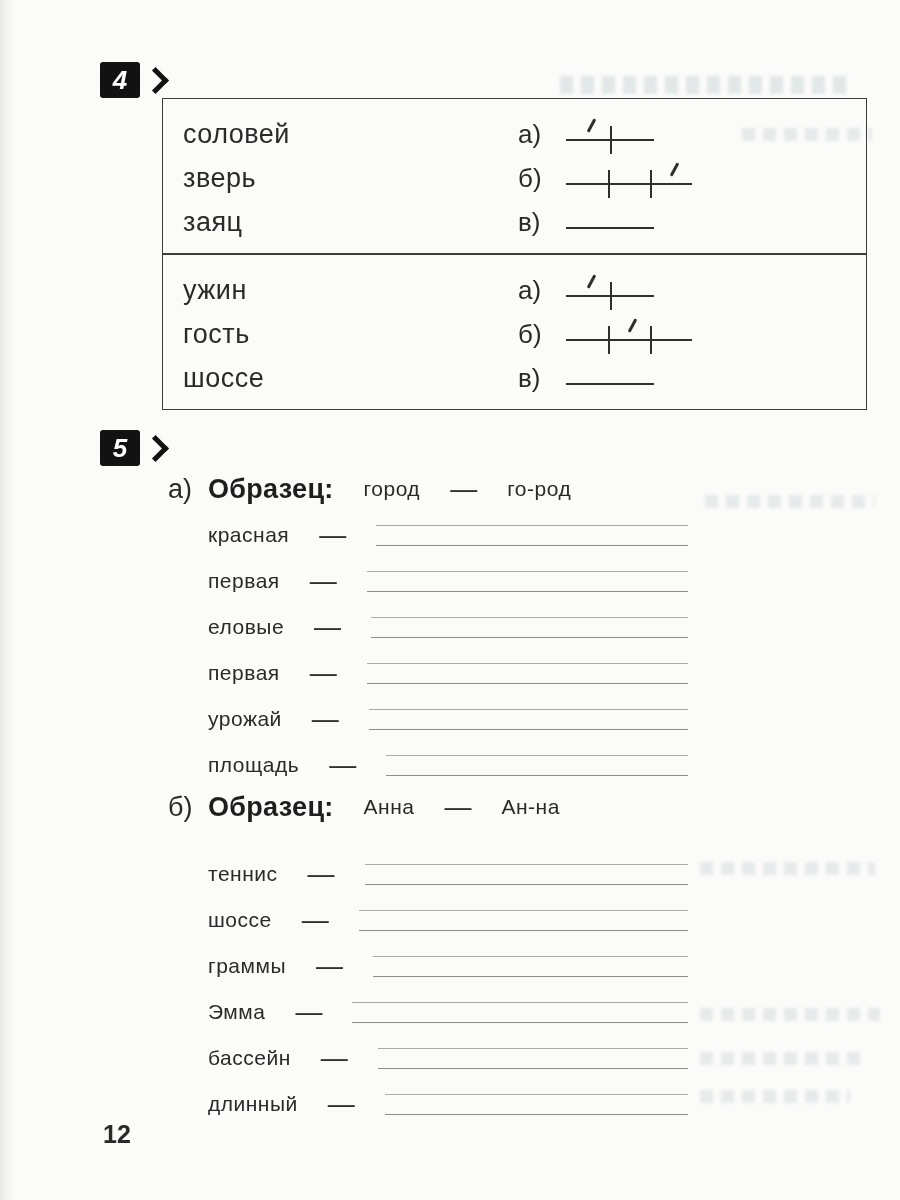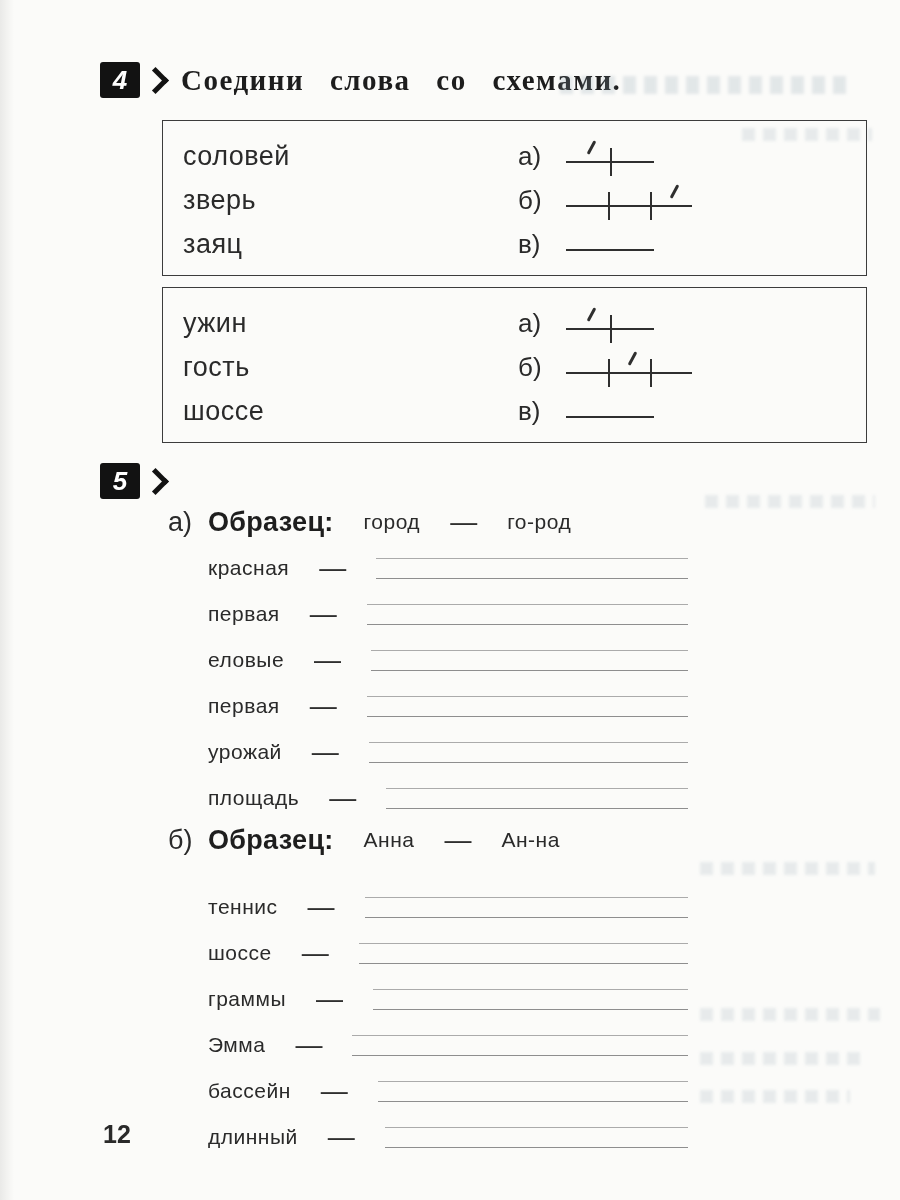--- a/index.html
+++ b/index.html
@@ -33,22 +33,22 @@
     font-size:29px;font-weight:600;color:#1d1d1d;
     letter-spacing:1.5px;word-spacing:17px;white-space:nowrap;
   }
 
   
   .match-box{
     width:705px;margin-left:162px;box-sizing:border-box;
     border:1.5px solid #3c3c3c;background:transparent;
     padding:13px 18px 9px 20px;
   }
-  .box-1{margin-top:22px;}
-  .box-2{margin-top:11px;}
+  .box-1{}
+  .box-2{margin-top:0;}
   .box-row{display:flex;align-items:center;height:44px;}
   .box-word{font-size:27px;letter-spacing:.5px;color:#2a2a2a;}
   .scheme-wrap{margin-left:auto;width:330px;display:flex;align-items:center;gap:16px;}
   .scheme-label{font-size:26px;color:#2a2a2a;width:32px;flex:0 0 auto;}
   .scheme{position:relative;height:42px;flex:0 0 auto;}
   .s-line{position:absolute;left:0;right:0;top:26px;height:2px;background:#2f2f2f;}
   .s-tick{position:absolute;top:13px;width:2px;height:28px;background:#2f2f2f;}
   .s-accent{position:absolute;top:5px;width:3px;height:15px;background:#2f2f2f;
     transform:rotate(28deg);border-radius:2px;}
 
@@ -89,21 +89,20 @@
   <div class="smudge sm2"></div>
   <div class="smudge sm3"></div>
   <div class="smudge sm4"></div>
   <div class="smudge sm5"></div>
   <div class="smudge sm6"></div>
   <div class="smudge sm7"></div>
 
   <div class="ex-header ex4-header">
     <div class="badge">4</div>
     <div class="chev"></div>
-    <div class="h-title">Соедини слова со схемами.</div>
   </div>
 
   <div class="match-box box-1">
     <div class="box-row">
       <span class="box-word">соловей</span>
       <span class="scheme-wrap">
         <span class="scheme-label">а)</span>
         <span class="scheme" style="width: 88px;">
             <div class="s-line"></div>
             <div class="s-tick" style="left: 44px;"></div>

